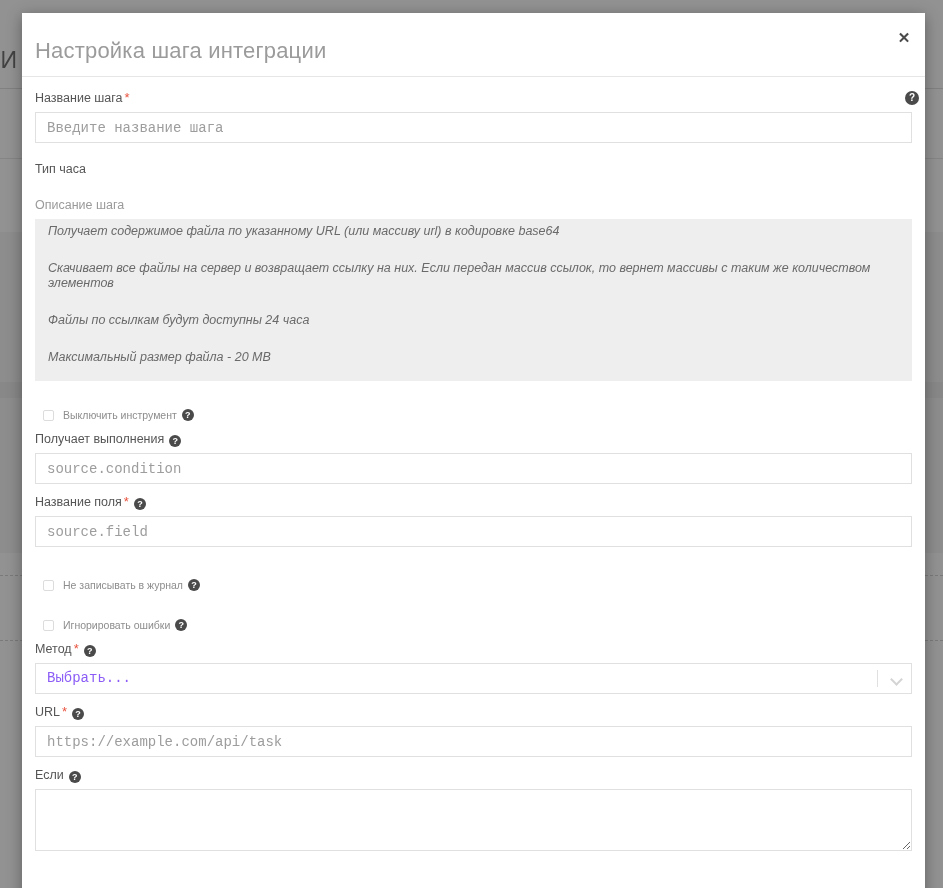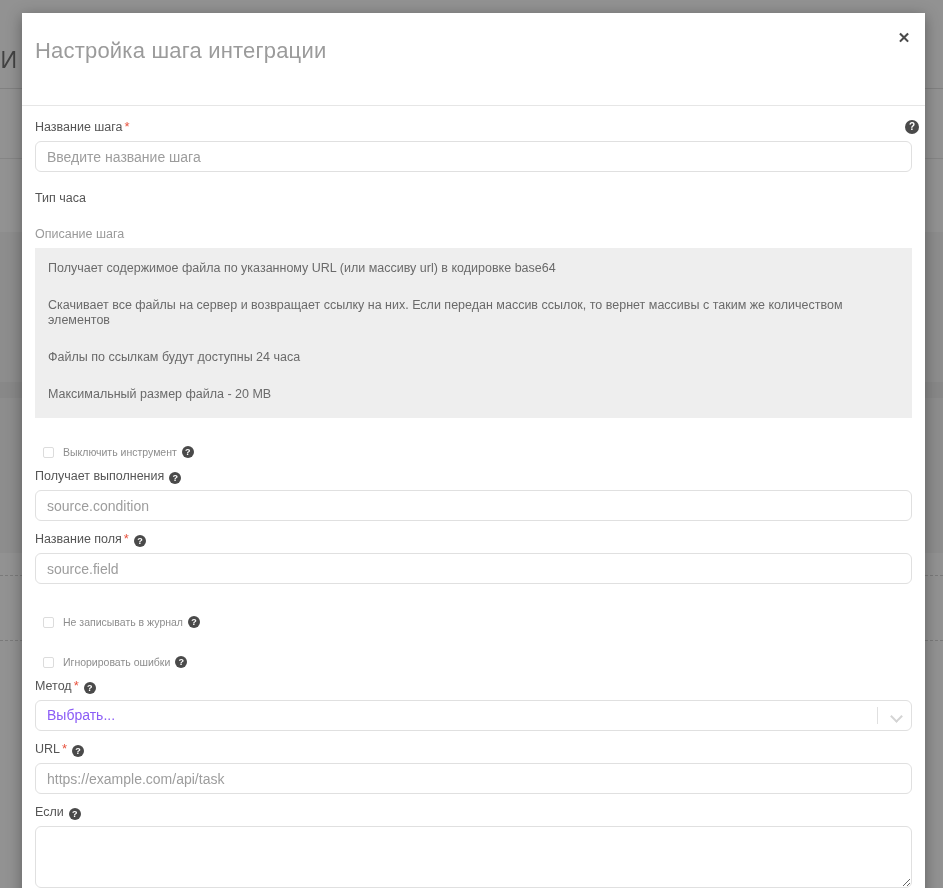--- a/index.html
+++ b/index.html
@@ -53,21 +53,21 @@
   #modal {
     position: absolute;
     left: 22px; top: 13px;
     width: 903px;
     height: 1400px;
     background: #ffffff;
     box-shadow: 0 3px 14px rgba(0,0,0,0.35);
   }
   .modal-header {
     position: relative;
-    height: 93px;
+    height: 64px;
     border-bottom: 1px solid #e6e6e6;
   }
   .modal-title {
     position: absolute;
     left: 13px; top: 25px;
     font-size: 22px;
     font-weight: 300;
     color: #9b9b9b;
     letter-spacing: .2px;
   }
@@ -127,28 +127,28 @@
     line-height: 14px;
     font-size: 10px;
     margin-left: 0;
   }
 
   input.txt, .selectbox, textarea.txt {
     display: block;
     width: 100%;
     border: 1px solid #e0e0e0;
     background: #ffffff;
-    font-family: Liberation Sans, sans-serif;
+    font-family: Liberation Mono, monospace;
     font-size: 14px;
     color: #6f6f6f;
     padding: 0 11px;
     height: 31px;
     line-height: 29px;
     outline: none;
-    border-radius: 6px;
+    border-radius: 0;
   }
   input.txt::placeholder { color: #9d9d9d; }
   textarea.txt {
     height: 62px;
     line-height: 18px;
     padding: 7px 11px;
     resize: vertical;
   }
   .selectbox {
     position: relative;
@@ -176,22 +176,23 @@
     width: 7px; height: 7px;
     border-left: 2px solid #d4d4d4;
     border-bottom: 2px solid #d4d4d4;
     transform: rotate(-45deg);
     margin-left: 1px;
   }
 
   
   .desc-panel {
     background: #eeeeee;
-    padding: 13px 13px 16px 13px;
+    padding: 5px 13px 16px 13px;
     min-height: 158px;
+    font-style: italic;
   }
   .desc-panel p {
     margin: 0 0 22px 0;
     font-size: 12.5px;
     color: #6a6a6a;
     line-height: 15px;
   }
   .desc-panel p:last-child { margin-bottom: 0; }
 
   

